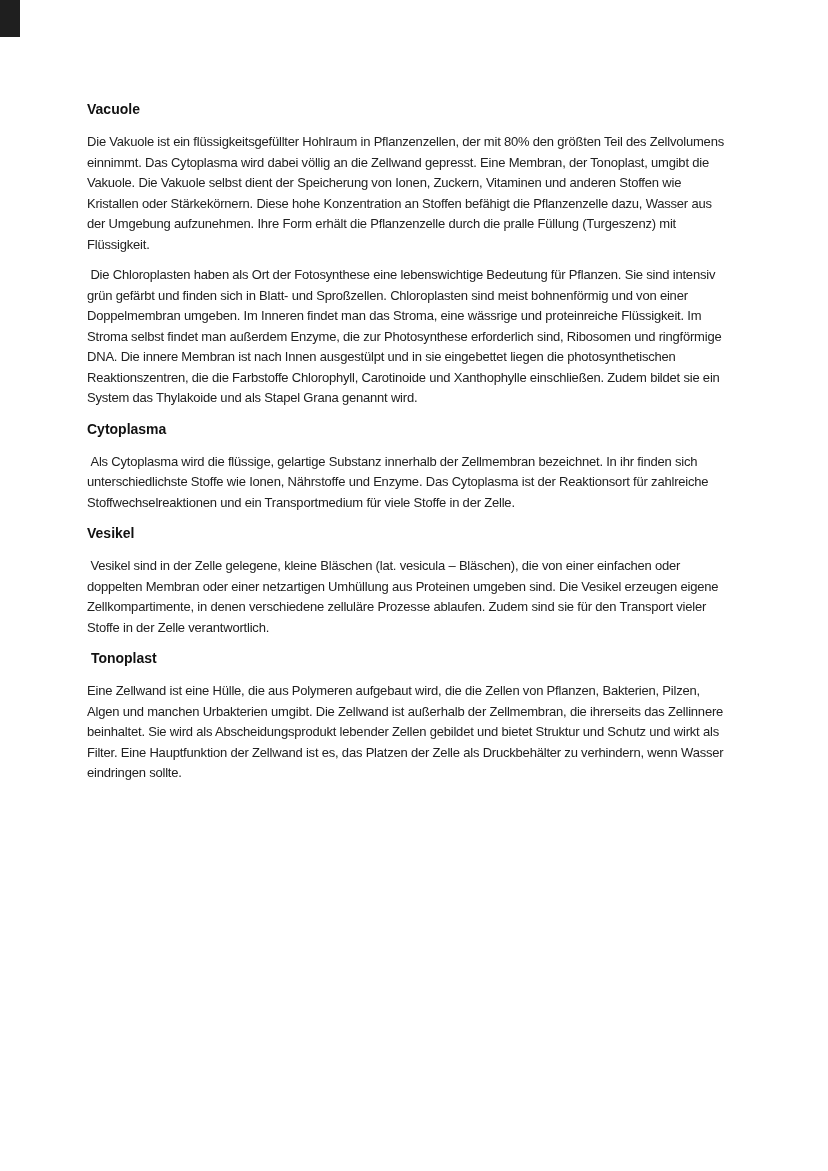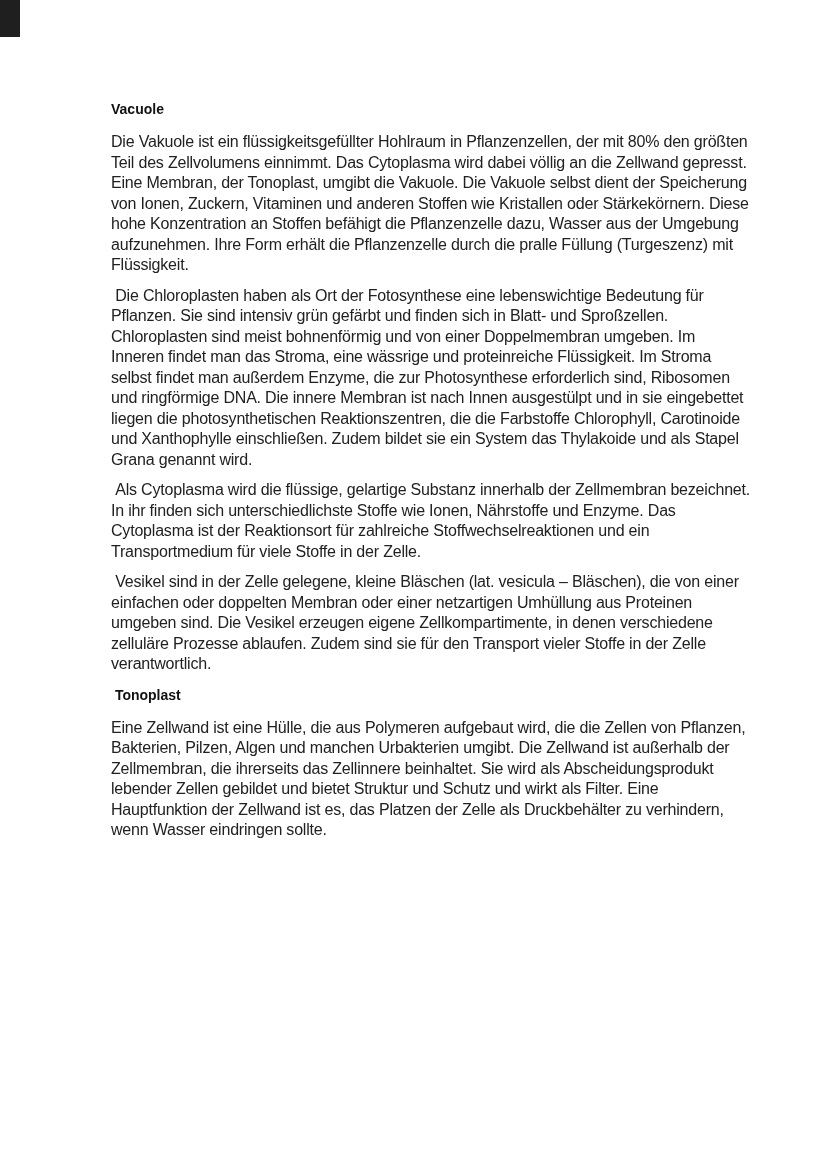--- a/index.html
+++ b/index.html
@@ -18,34 +18,34 @@
   .corner-artifact {
     position: absolute;
     left: 0;
     top: 0;
     width: 20px;
     height: 37px;
     background: #1f1f1f;
   }
   .content {
     position: absolute;
-    left: 111px;
+    left: 87px;
     top: 99px;
     width: 641px;
   }
   .doc-heading {
     font-size: 14px;
     line-height: 21px;
     font-weight: bold;
     color: #111111;
     margin: 0 0 12px 0;
     white-space: pre-wrap;
   }
   .doc-paragraph {
-    font-size: 16px;
+    font-size: 13px;
     line-height: 20.5px;
     letter-spacing: -0.2px;
     color: #212121;
     margin: 0 0 10px 0;
     white-space: pre-wrap;
   }
 </style>
 </head>
 <body>
 
@@ -58,24 +58,26 @@
     <div>
       <h2 class="doc-heading">Vacuole</h2>
       <p class="doc-paragraph">Die Vakuole ist ein flüssigkeitsgefüllter Hohlraum in Pflanzenzellen, der mit 80% den größten Teil des Zellvolumens einnimmt. Das Cytoplasma wird dabei völlig an die Zellwand gepresst. Eine Membran, der Tonoplast, umgibt die Vakuole. Die Vakuole selbst dient der Speicherung von Ionen, Zuckern, Vitaminen und anderen Stoffen wie Kristallen oder Stärkekörnern. Diese hohe Konzentration an Stoffen befähigt die Pflanzenzelle dazu, Wasser aus der Umgebung aufzunehmen. Ihre Form erhält die Pflanzenzelle durch die pralle Füllung (Turgeszenz) mit Flüssigkeit.</p>
     </div>
 
     <div>
       <p class="doc-paragraph"> Die Chloroplasten haben als Ort der Fotosynthese eine lebenswichtige Bedeutung für Pflanzen. Sie sind intensiv grün gefärbt und finden sich in Blatt- und Sproßzellen. Chloroplasten sind meist bohnenförmig und von einer Doppelmembran umgeben. Im Inneren findet man das Stroma, eine wässrige und proteinreiche Flüssigkeit. Im Stroma selbst findet man außerdem Enzyme, die zur Photosynthese erforderlich sind, Ribosomen und ringförmige DNA. Die innere Membran ist nach Innen ausgestülpt und in sie eingebettet liegen die photosynthetischen Reaktionszentren, die die Farbstoffe Chlorophyll, Carotinoide und Xanthophylle einschließen. Zudem bildet sie ein System das Thylakoide und als Stapel Grana genannt wird.</p>
     </div>
 
     <div>
+      <h2 class="doc-heading">Cytoplasma</h2>
       <p class="doc-paragraph"> Als Cytoplasma wird die flüssige, gelartige Substanz innerhalb der Zellmembran bezeichnet. In ihr finden sich unterschiedlichste Stoffe wie Ionen, Nährstoffe und Enzyme. Das Cytoplasma ist der Reaktionsort für zahlreiche Stoffwechselreaktionen und ein Transportmedium für viele Stoffe in der Zelle.</p>
     </div>
 
     <div>
+      <h2 class="doc-heading">Vesikel</h2>
       <p class="doc-paragraph"> Vesikel sind in der Zelle gelegene, kleine Bläschen (lat. vesicula – Bläschen), die von einer einfachen oder doppelten Membran oder einer netzartigen Umhüllung aus Proteinen umgeben sind. Die Vesikel erzeugen eigene Zellkompartimente, in denen verschiedene zelluläre Prozesse ablaufen. Zudem sind sie für den Transport vieler Stoffe in der Zelle verantwortlich.</p>
     </div>
 
     <div>
       <h2 class="doc-heading"> Tonoplast</h2>
       <p class="doc-paragraph">Eine Zellwand ist eine Hülle, die aus Polymeren aufgebaut wird, die die Zellen von Pflanzen, Bakterien, Pilzen, Algen und manchen Urbakterien umgibt. Die Zellwand ist außerhalb der Zellmembran, die ihrerseits das Zellinnere beinhaltet. Sie wird als Abscheidungsprodukt lebender Zellen gebildet und bietet Struktur und Schutz und wirkt als Filter. Eine Hauptfunktion der Zellwand ist es, das Platzen der Zelle als Druckbehälter zu verhindern, wenn Wasser eindringen sollte.</p>
     </div>
 
   </div>
 </div>

